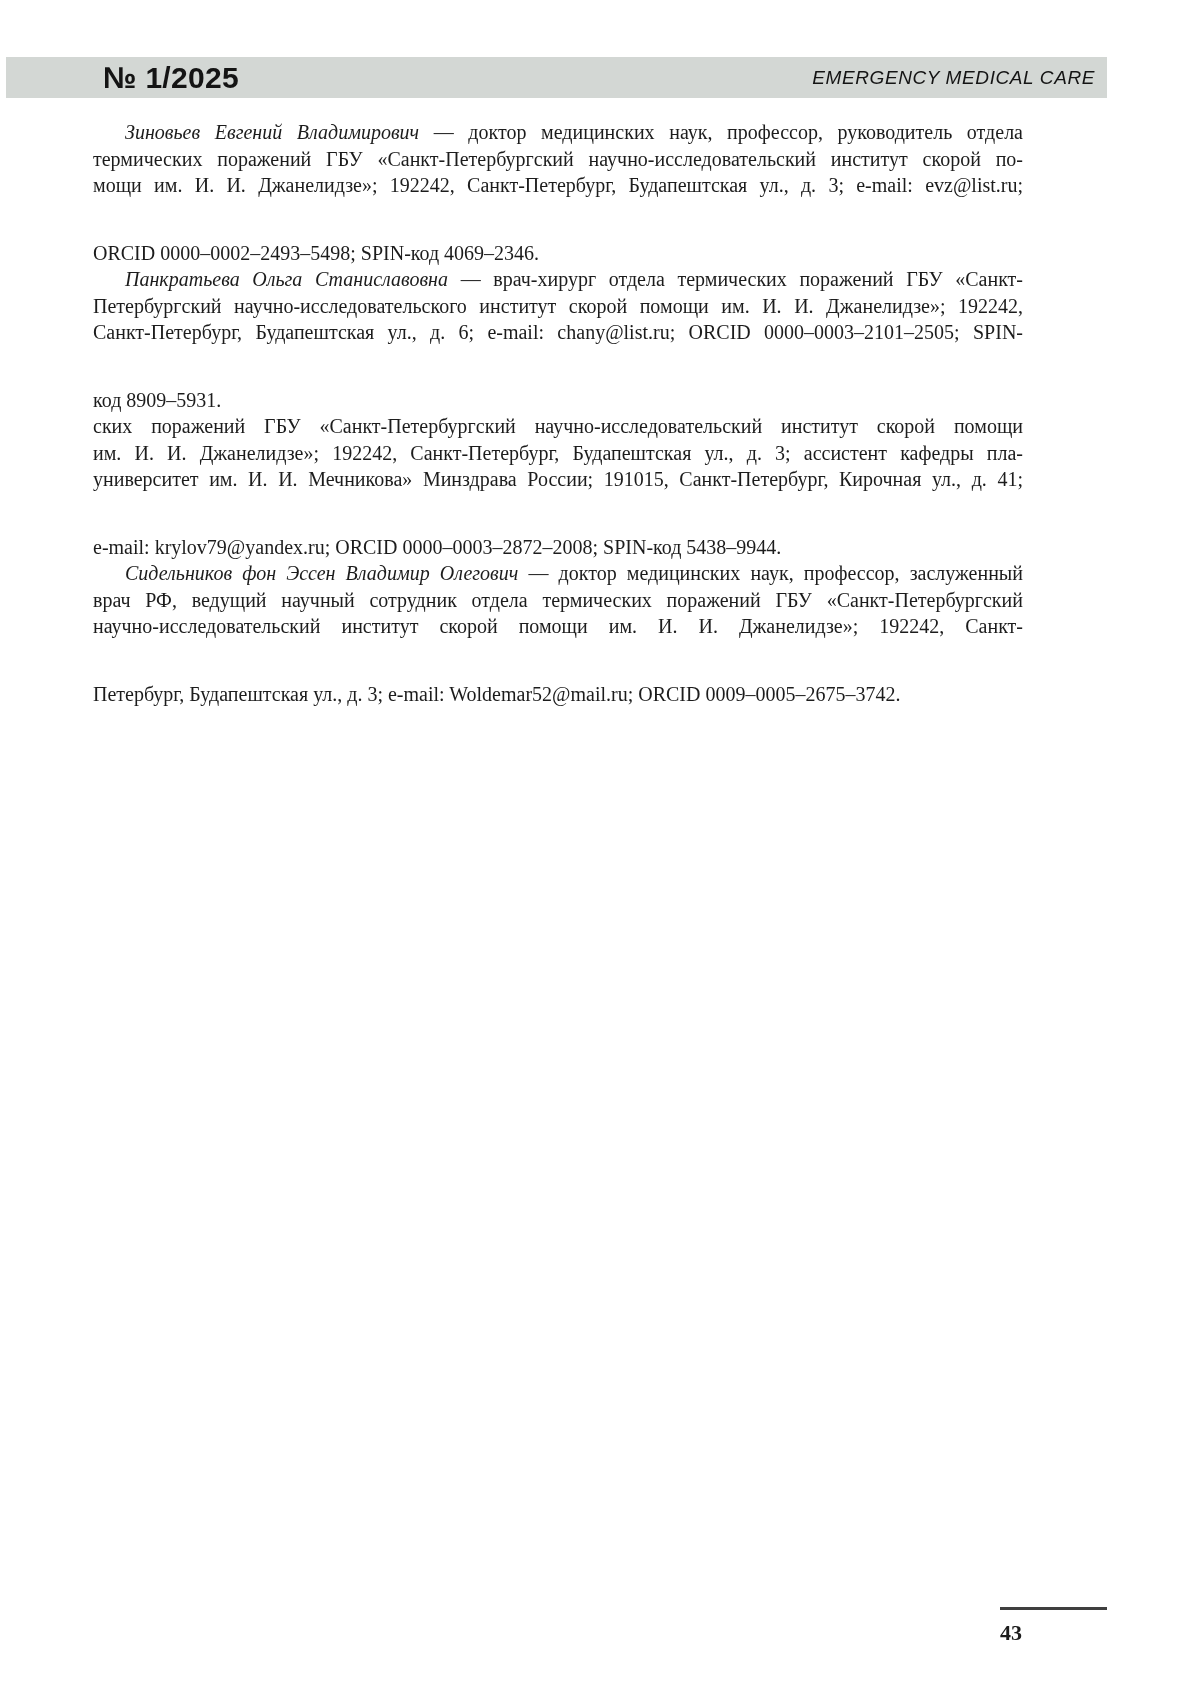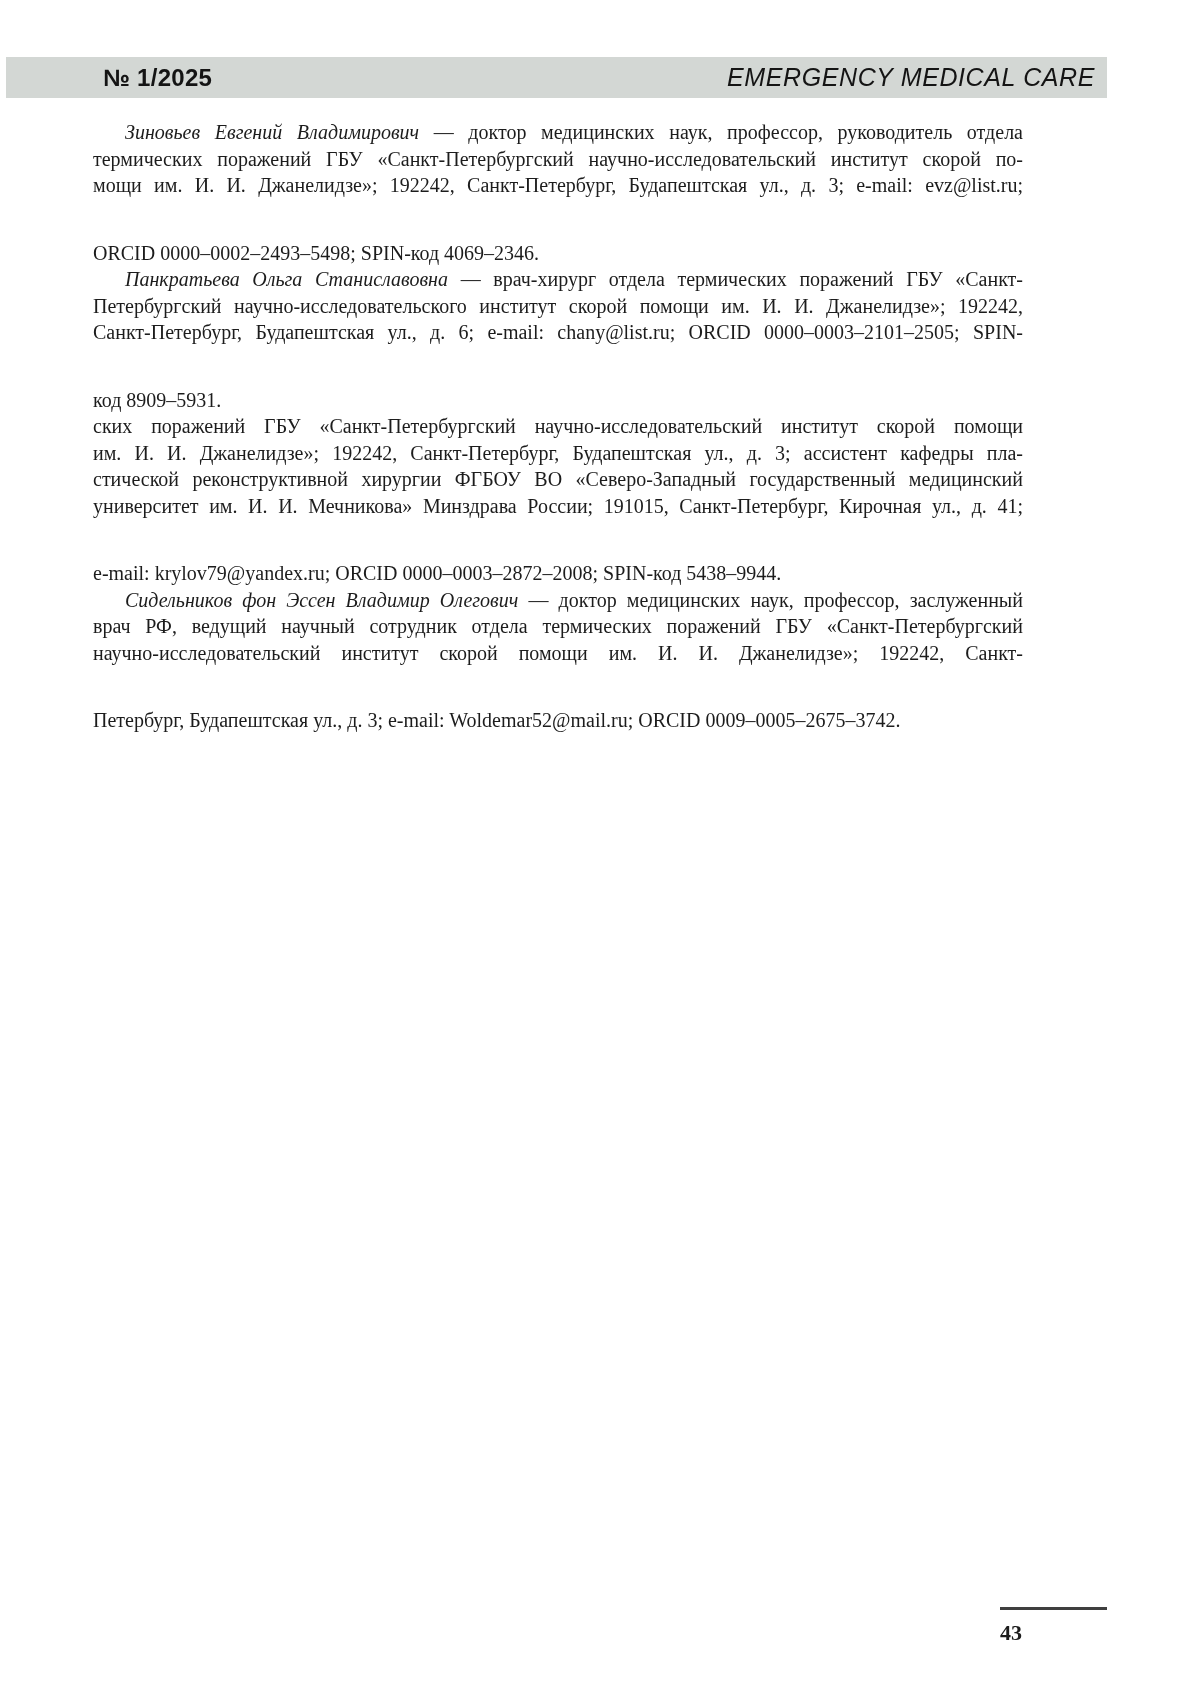--- a/index.html
+++ b/index.html
@@ -27,27 +27,27 @@
     background: #d3d7d4;
     display: flex;
     align-items: center;
     justify-content: space-between;
     padding: 0 12px 0 97px;
     box-sizing: border-box;
     font-family: "Liberation Sans", sans-serif;
   }
   .issue-label {
     font-weight: bold;
-    font-size: 24px;
+    font-size: 30px;
     letter-spacing: 0.3px;
     color: #141414;
   }
   .journal-title {
     font-style: italic;
-    font-size: 25px;
+    font-size: 19px;
     letter-spacing: 0.6px;
     color: #141414;
     text-align: right;
   }
 
   
   .content {
     position: absolute;
     left: 93px;
     top: 119px;
@@ -110,21 +110,20 @@
       </div>
       <div class="paragraph">
         <div class="line first"><span class="author">Панкратьева Ольга Станиславовна</span><span> — врач-хирург отдела термических поражений ГБУ «Санкт-</span></div>
         <div class="line">Петербургский научно-исследовательского институт скорой помощи им. И. И. Джанелидзе»; 192242,</div>
         <div class="line">Санкт-Петербург, Будапештская ул., д. 6; e-mail: chany@list.ru; ORCID 0000–0003–2101–2505; SPIN-</div>
         <div class="line last">код 8909–5931.</div>
       </div>
       <div class="paragraph">
         <div class="line">ских поражений ГБУ «Санкт-Петербургский научно-исследовательский институт скорой помощи</div>
         <div class="line">им. И. И. Джанелидзе»; 192242, Санкт-Петербург, Будапештская ул., д. 3; ассистент кафедры пла-</div>
-        <div class="line">стической реконструктивной хирургии ФГБОУ ВО «Северо-Западный государственный медицинский</div>
         <div class="line">университет им. И. И. Мечникова» Минздрава России; 191015, Санкт-Петербург, Кирочная ул., д. 41;</div>
         <div class="line last">e-mail: krylov79@yandex.ru; ORCID 0000–0003–2872–2008; SPIN-код 5438–9944.</div>
       </div>
       <div class="paragraph">
         <div class="line first"><span class="author">Сидельников фон Эссен Владимир Олегович</span><span> — доктор медицинских наук, профессор, заслуженный</span></div>
         <div class="line">врач РФ, ведущий научный сотрудник отдела термических поражений ГБУ «Санкт-Петербургский</div>
         <div class="line">научно-исследовательский институт скорой помощи им. И. И. Джанелидзе»; 192242, Санкт-</div>
         <div class="line last">Петербург, Будапештская ул., д. 3; e-mail: Woldemar52@mail.ru; ORCID 0009–0005–2675–3742.</div>
       </div>
     </div>

